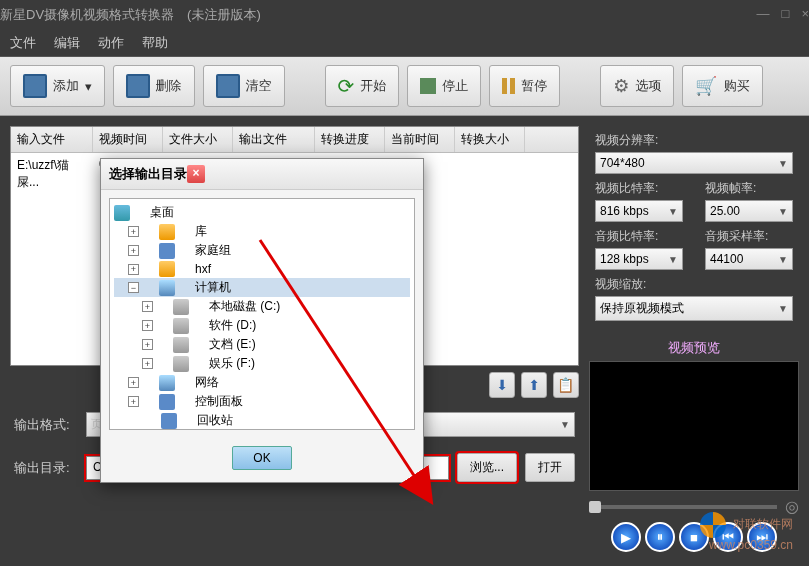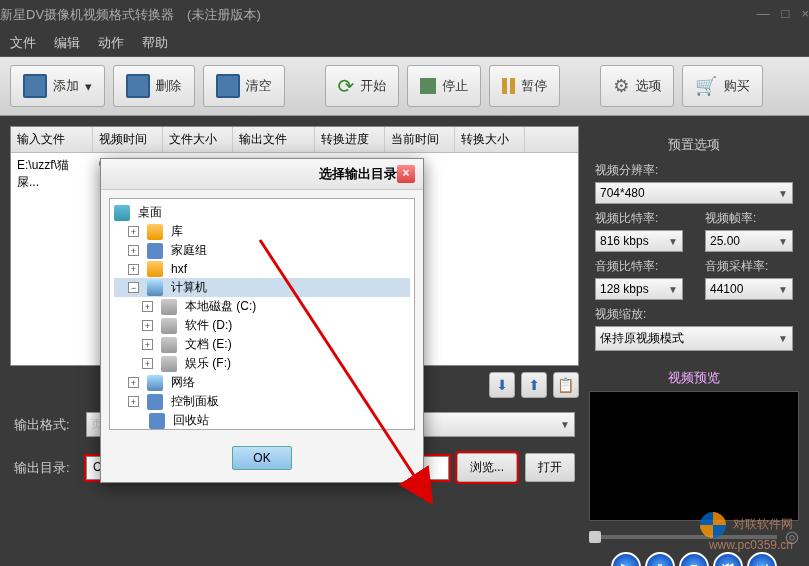--- a/index.html
+++ b/index.html
@@ -61,24 +61,24 @@
 .slider-track { flex:1; height:4px; background:#666; position:relative; }
 .slider-thumb { position:absolute; left:0; top:-4px; width:12px; height:12px; background:#ccc; border-radius:2px; }
 .player-row { display:flex; gap:4px; justify-content:center; }
 .player-btn { width:30px;height:30px;border-radius:50%;background:radial-gradient(#5af,#03a);color:#fff;display:flex;align-items:center;justify-content:center;font-size:13px;cursor:pointer;border:2px solid #fff; }
 
 .watermark { position:absolute; right:16px; bottom:14px; color:#c86; font-size:12px; text-align:right; opacity:.8; pointer-events:none; }
 .watermark .logo-dot { display:inline-block; width:26px; height:26px; border-radius:50%; background: conic-gradient(#f90 0 90deg,#06c 90deg 180deg,#f90 180deg 270deg,#06c 270deg 360deg); vertical-align:middle; margin-right:4px; }
 
 
 .dialog { position:absolute; left:100px; top:158px; width:324px; background:#f4f4f4; border:1px solid #888; box-shadow:0 4px 16px rgba(0,0,0,.5); z-index:100; }
-.dialog-title { background:linear-gradient(#f8f8f8,#e4e4e4); padding:6px 8px; font-size:13px; font-weight:bold; display:flex; justify-content:flex-end; border-bottom:1px solid #ccc; }
+.dialog-title { background:linear-gradient(#f8f8f8,#e4e4e4); padding:6px 8px; font-size:13px; font-weight:bold; display:flex; justify-content:flex-start; border-bottom:1px solid #ccc; }
 .dialog-close { width:18px;height:18px;background:linear-gradient(#f88,#d44);color:#fff;text-align:center;line-height:16px;border-radius:2px;font-size:12px;cursor:pointer; }
 .tree { background:#fff; border:1px solid #aaa; margin:8px; height:232px; overflow:auto; padding:4px; font-size:12px; }
-.tree-item { display:flex; align-items:center; gap:8px; padding:1px 0; cursor:default; }
+.tree-item { display:flex; align-items:center; gap:20px; padding:1px 0; cursor:default; }
 .tree-expand { width:11px;height:11px;border:1px solid #888;display:inline-flex;align-items:center;justify-content:center;font-size:9px;color:#444;cursor:pointer;background:#fff; }
 .tree-ico { width:16px;height:16px;display:inline-block;background:#5a8ac8;border-radius:2px; }
 .tree-ico.folder{background:linear-gradient(#fc6,#e90);}
 .tree-ico.drive{background:linear-gradient(#ccc,#999);}
 .tree-ico.computer{background:linear-gradient(#adf,#58b);}
 .tree-ico.desktop{background:linear-gradient(#6bd,#39a);}
 .tree-item.sel { background:#cde; }
 .d1{padding-left:14px}.d2{padding-left:28px}
 .dialog-buttons { display:flex; gap:10px; padding:8px 0 12px; justify-content:center; }
 .dlg-btn { background:linear-gradient(#f8f8f8,#dcdcdc); border:1px solid #888; padding:4px 20px; font-size:12px; border-radius:2px; cursor:pointer; }
@@ -191,21 +191,20 @@
       <div class="form-row">
         <span class="lbl">输出目录:</span>
         <input type="text" class="red-box" value="C:\新星视频软件\输出" style="">
         <button class="small-btn red-box">浏览...</button>
         <button class="small-btn">打开</button>
       </div>
     </div>
 
     <div class="right-panel">
       <div class="preset-panel">
-        <div class="preset-title">预置选项</div>
         <div class="preset-lbl">视频分辨率:</div>
         <div class="preset-sel">
             <span>704*480</span>
             <span class="drop">▼</span>
           </div>
         <div class="preset-row" style="margin-top:6px">
           <div class="preset-col">
             <div class="preset-lbl">视频比特率:</div>
             <div class="preset-sel">
                 <span>816 kbps</span>

